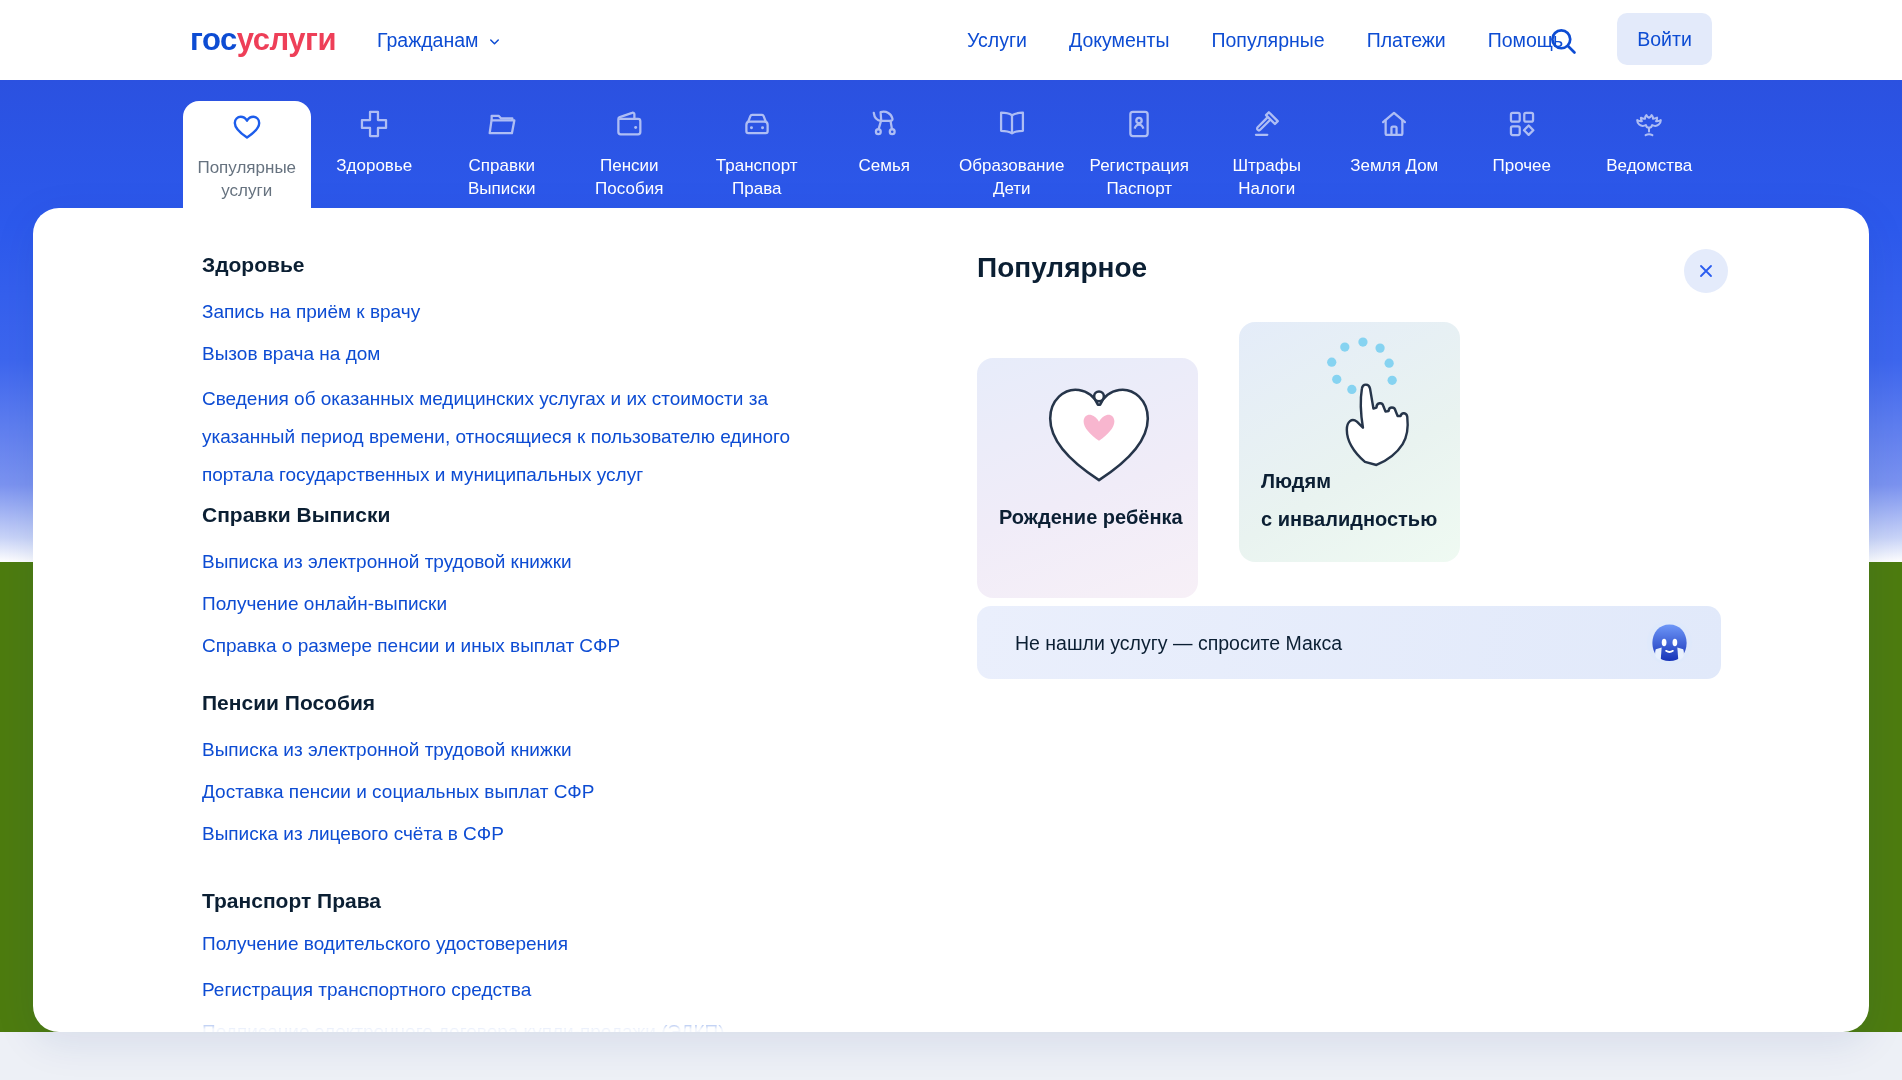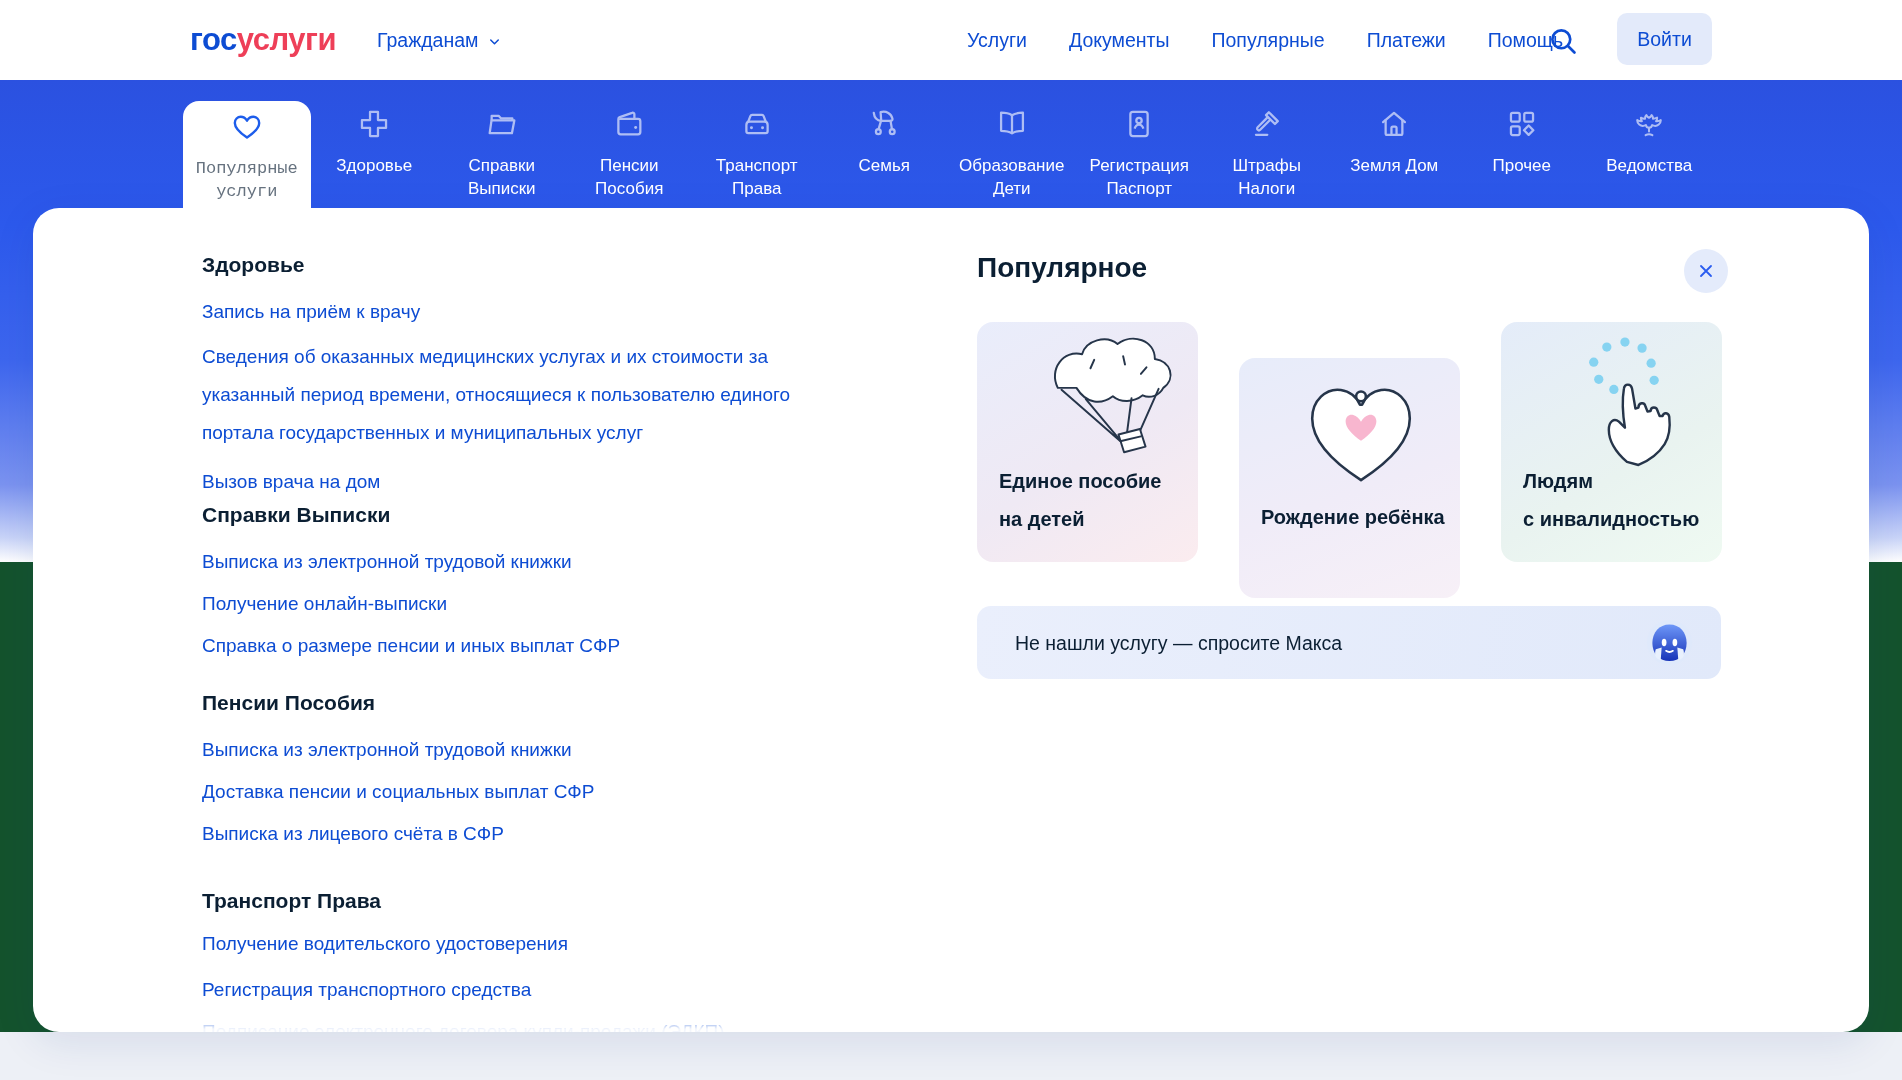--- a/index.html
+++ b/index.html
@@ -1,17 +1,17 @@
 <!DOCTYPE html>
 <html><head>
 <meta charset="utf-8">
 <style>
   html,body{margin:0;padding:0;background:#ffffff;}
   .screen{position:relative;width:1902px;height:1080px;overflow:hidden;
-          font-family:"Liberation Sans","DejaVu Sans",sans-serif;background:#14532d;}
+          font-family:"Liberation Sans","DejaVu Sans",sans-serif;background:#4d7c0f;}
 
   
   .hero{position:absolute;left:0;top:80px;width:100%;height:482px;
         background:linear-gradient(180deg,#2b51e0 0%,#2c59ec 30%,#3d66ee 58%,#7b93f0 84%,#c9d4f8 95%,#ffffff 100%);}
   .bottom-strip{position:absolute;left:0;top:1032px;width:100%;height:48px;background:#edf0f6;}
 
   
   .header{position:absolute;left:0;top:0;width:100%;height:80px;background:#fff;display:flex;align-items:center;}
   .logo{position:absolute;left:190px;top:0;height:80px;display:flex;align-items:center;
         font-size:31px;font-weight:700;letter-spacing:-0.5px;cursor:pointer;}
@@ -23,21 +23,21 @@
   .topnav a{color:#0d4cd3;font-size:19.5px;text-decoration:none;cursor:pointer;}
   .search-btn{position:absolute;left:1546px;top:24px;width:34px;height:34px;color:#0d4cd3;cursor:pointer;}
   .login-btn{position:absolute;left:1617px;top:13px;width:95px;height:52px;background:#e3eafa;border:none;
              border-radius:10px;color:#0d4cd3;font-size:19.5px;font-family:inherit;cursor:pointer;}
 
   
   .tabbar{position:absolute;left:183px;top:80px;width:1530px;height:129px;display:flex;z-index:3;}
   .tab{width:127.5px;box-sizing:border-box;padding-top:27px;text-align:center;color:#ffffff;cursor:pointer;}
   .tab .ticon{display:inline-block;width:34px;height:34px;color:#ffffff;opacity:.62;}
   .tab .tlabel{margin-top:9px;font-size:17px;line-height:23px;}
-  .tab.active{background:#ffffff;border-radius:16px 16px 0 0;margin-top:21px;padding-top:8px;height:142px;font-family:Liberation Mono, monospace;}
+  .tab.active{background:#ffffff;border-radius:16px 16px 0 0;margin-top:21px;padding-top:8px;height:142px;}
   .tab.active .ticon{color:#1d5deb;opacity:1;}
   .tab.active .tlabel{color:#66727f;}
 
   
   .panel{position:absolute;left:33px;top:208px;width:1836px;height:824px;background:#ffffff;
          border-radius:26px;box-shadow:0 10px 40px rgba(20,50,130,.10);z-index:2;overflow:hidden;}
 
   
   .mcol{position:absolute;left:169px;width:640px;}
   .mhead{color:#0b1f33;font-size:21px;font-weight:700;line-height:26px;}
@@ -236,22 +236,22 @@
       </span>
       <div class="tlabel">Ведомства</div>
     </div>
   </div>
 
   <div class="panel">
 
     <div class="mcol sec1" style="top:44px;">
       <div class="mhead">Здоровье</div>
       <a class="mlink l1">Запись на приём к врачу</a>
+      <a class="mlink lnext">Вызов врача на дом</a>
       <a class="mlink mpara" style="margin-top:14px;">Сведения об оказанных медицинских услугах и их стоимости за указанный период времени, относящиеся к пользователю единого портала государственных и муниципальных услуг</a>
-      <a class="mlink lnext">Вызов врача на дом</a>
     </div>
 
     <div class="mcol" style="top:294px;">
       <div class="mhead">Справки Выписки</div>
       <a class="mlink l1">Выписка из электронной трудовой книжки</a>
       <a class="mlink lnext">Получение онлайн-выписки</a>
       <a class="mlink lnext">Справка о размере пенсии и иных выплат СФР</a>
     </div>
 
     <div class="mcol" style="top:482px;">
@@ -272,35 +272,20 @@
 
     <div class="pop-title">Популярное</div>
     <button class="close-btn">
       <svg width="20" height="20" viewBox="0 0 24 24" fill="none" stroke="currentColor" stroke-width="2.2" stroke-linecap="round">
           <path d="M6 6l12 12M18 6L6 18"></path>
         </svg>
     </button>
 
     <div class="cards">
 
-      <div class="card c0">
-        <span class="illus">
-          <svg width="150" height="140" viewBox="0 0 150 150" fill="none" stroke="#26354a" stroke-width="2.1" stroke-linejoin="round" stroke-linecap="round">
-            <path fill="#ffffff" d="M18 62C8 42 24 21 44 26 48 11 70 5 82 15 98 3 122 11 122 31c17 2 23 21 9 31-4 8-14 12-22 8-10 8-24 8-32 1-12 9-28 9-39-9z"></path>
-            <path d="M57 32l-4 9M88 28l2 9M113 40l-6 7"></path>
-            <path d="M22 64l64 56M48 74l41 49M97 73l-6 46M126 63l-23 52"></path>
-            <path fill="#ffffff" d="M83 112l23-6 6 19-23 6z"></path>
-            <path d="M86 119l21-5"></path>
-          </svg>
-        </span>
-        <div class="clabel">
-          <div>Единое пособие</div>
-          <div>на детей</div>
-        </div>
-      </div>
 
       <div class="card c1">
         <span class="illus" style="right:34px;top:16px;">
           <svg width="130" height="122" viewBox="0 0 120 115" fill="none" stroke="#26354a" stroke-width="2.4" stroke-linejoin="round">
             <path fill="#ffffff" d="M60 100C32 82 14 62 14 42 14 25 27 13 41 15c8 1.2 15 6.5 18 14h2c3-7.5 10-12.8 18-14 14-2 27 10 27 27 0 20-18 40-46 58z"></path>
             <circle cx="60" cy="21" r="4.6" fill="#ffffff"></circle>
             <path fill="#f8b6cf" stroke="none" d="M60 63c-8.5-6-14.5-12.3-14.5-18.2 0-4.5 3.6-7.2 7.2-6.1 3 .9 5.8 3.4 7.3 6.3 1.5-2.9 4.3-5.4 7.3-6.3 3.6-1.1 7.2 1.6 7.2 6.1C74.5 50.7 68.5 57 60 63z"></path>
           </svg>
         </span>
         <div class="clabel">

